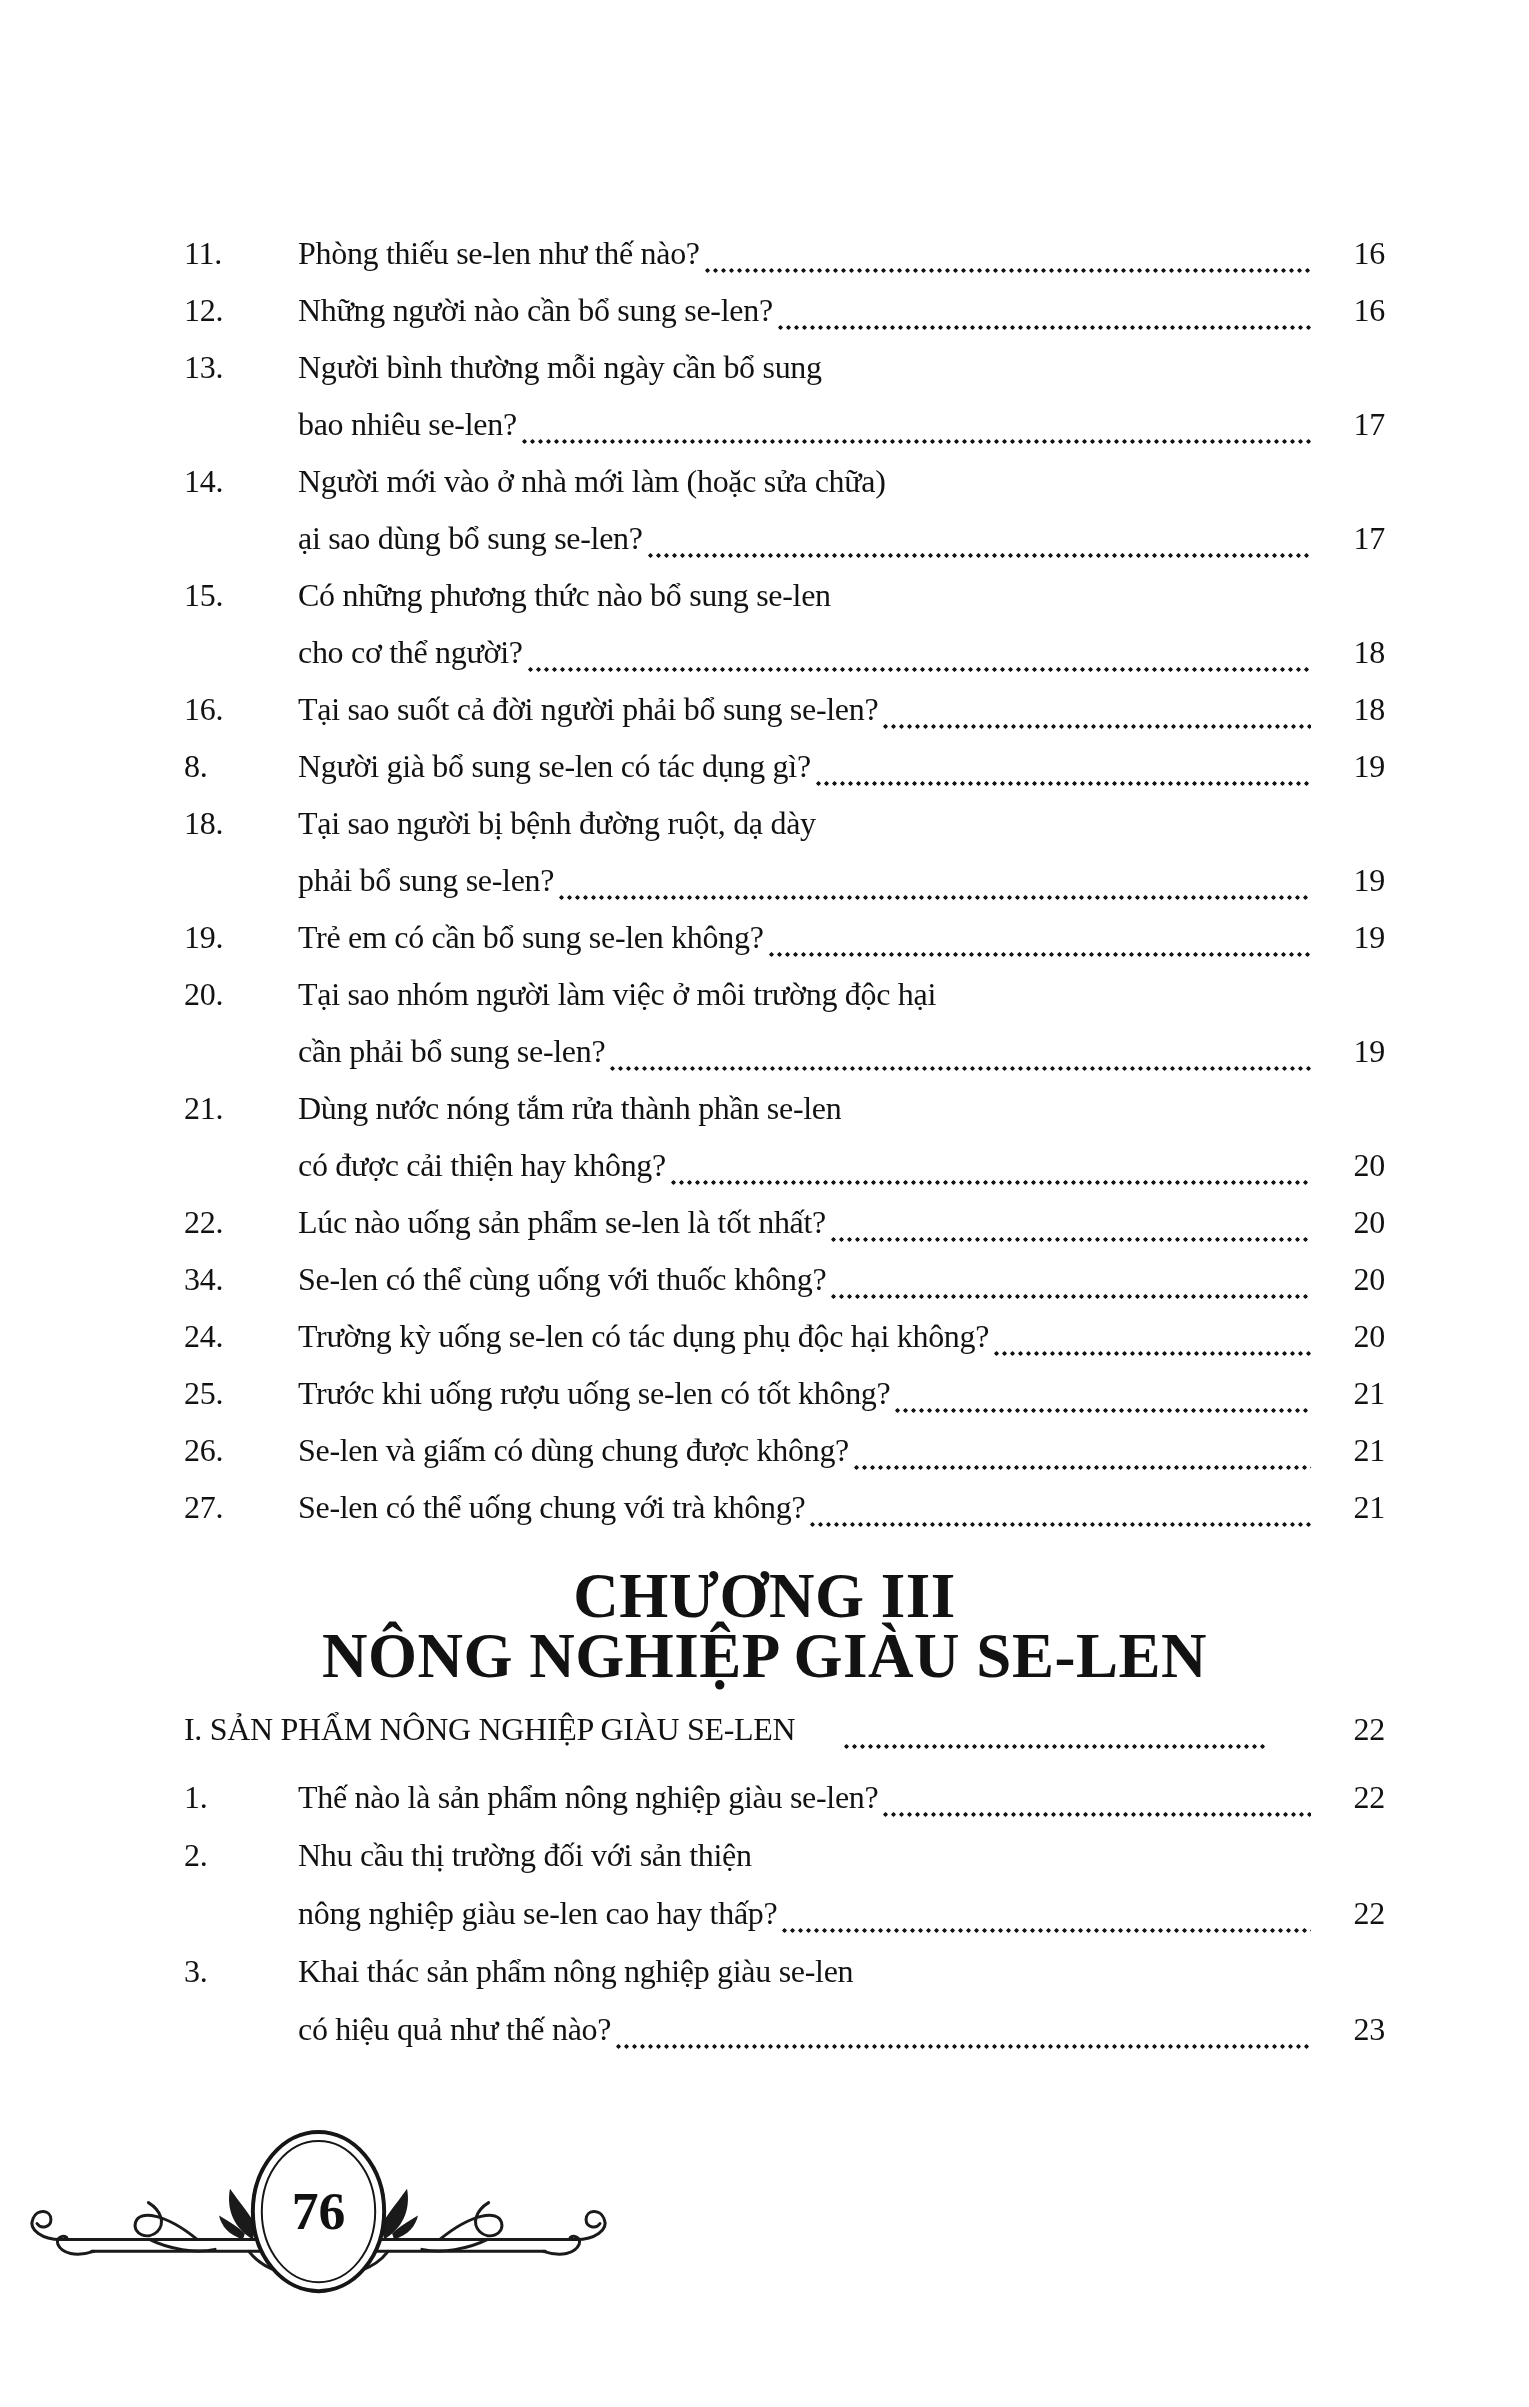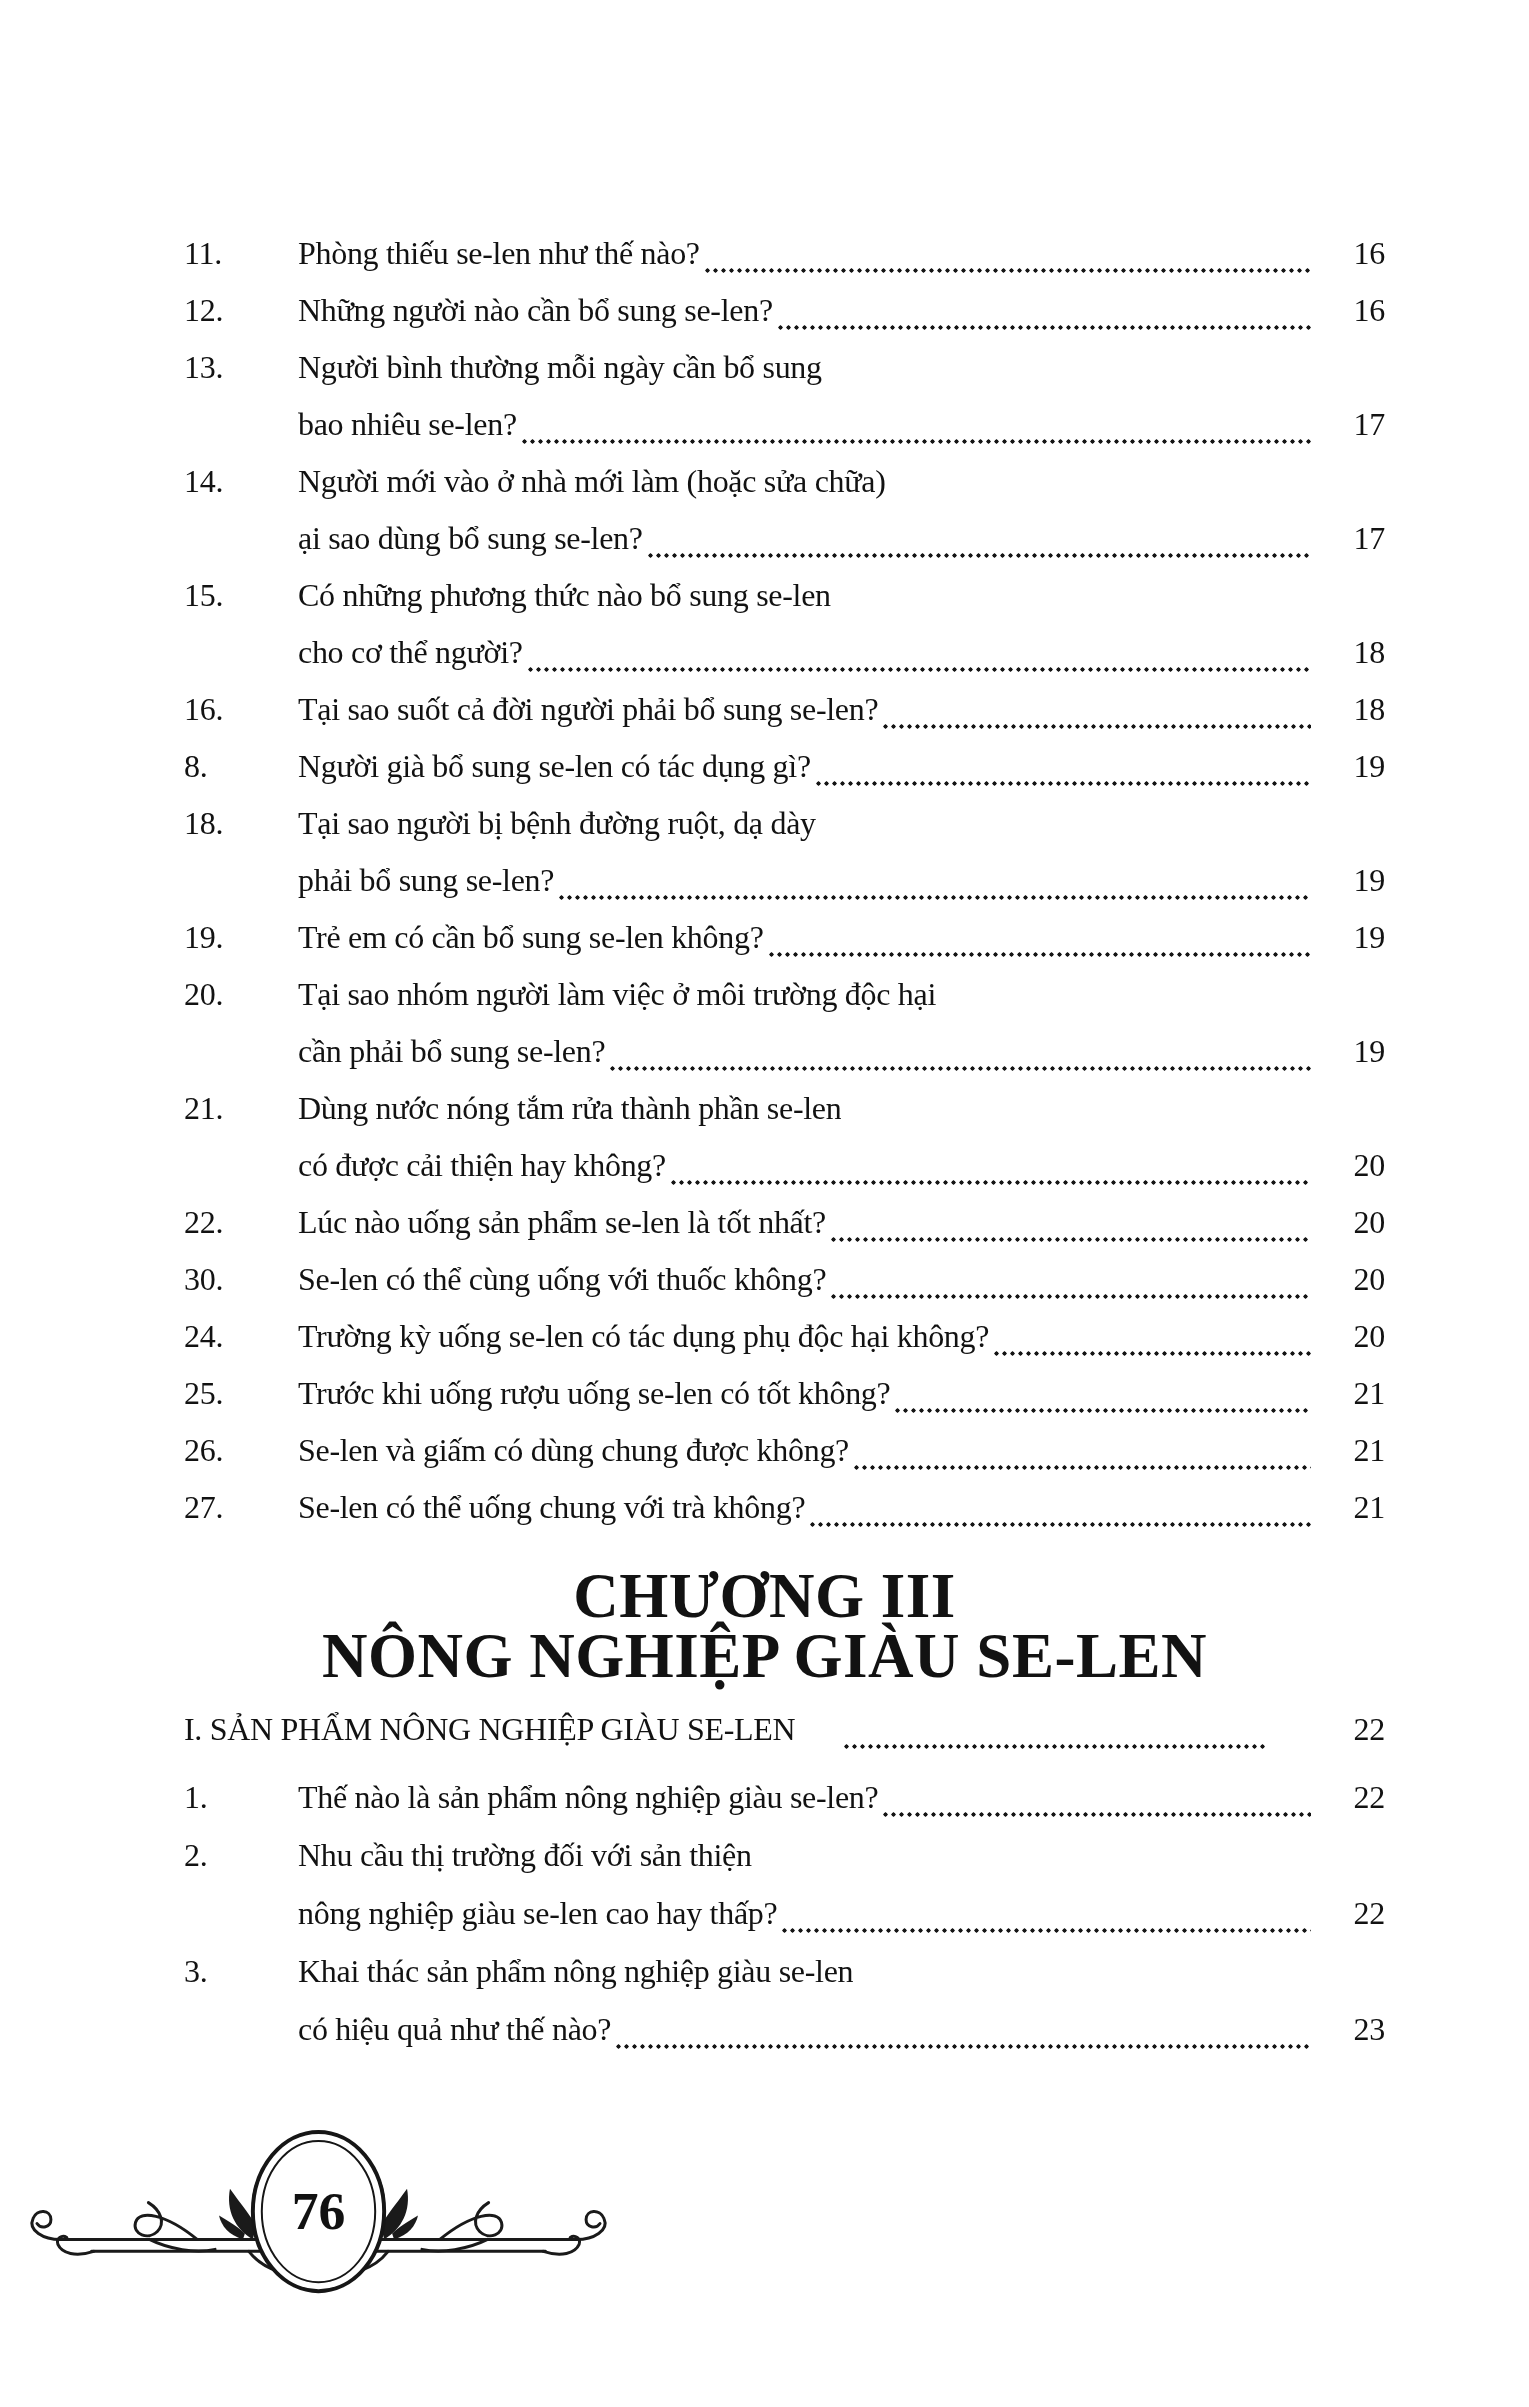--- a/index.html
+++ b/index.html
@@ -174,21 +174,21 @@
         <span class="leader"></span>
         <span class="toc-page">20</span>
       </div>
       <div class="toc-line">
         <span class="toc-num">22.</span>
         <span class="toc-text">Lúc nào uống sản phẩm se-len là tốt nhất?</span>
         <span class="leader"></span>
         <span class="toc-page">20</span>
       </div>
       <div class="toc-line">
-        <span class="toc-num">30.</span>
+        <span class="toc-num">34.</span>
         <span class="toc-text">Se-len có thể cùng uống với thuốc không?</span>
         <span class="leader"></span>
         <span class="toc-page">20</span>
       </div>
       <div class="toc-line">
         <span class="toc-num">24.</span>
         <span class="toc-text">Trường kỳ uống se-len có tác dụng phụ độc hại không?</span>
         <span class="leader"></span>
         <span class="toc-page">20</span>
       </div>

